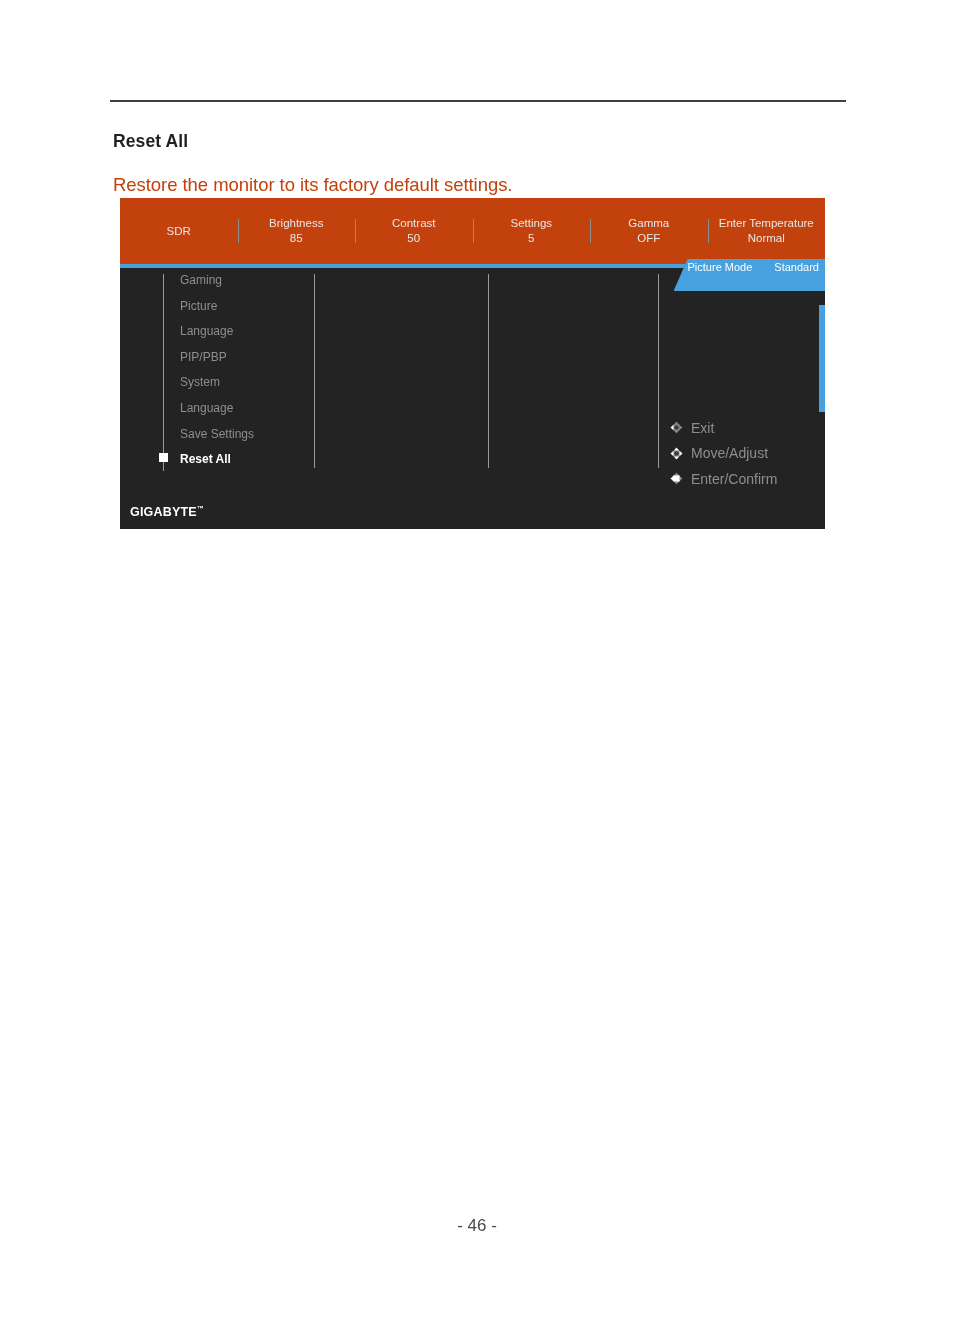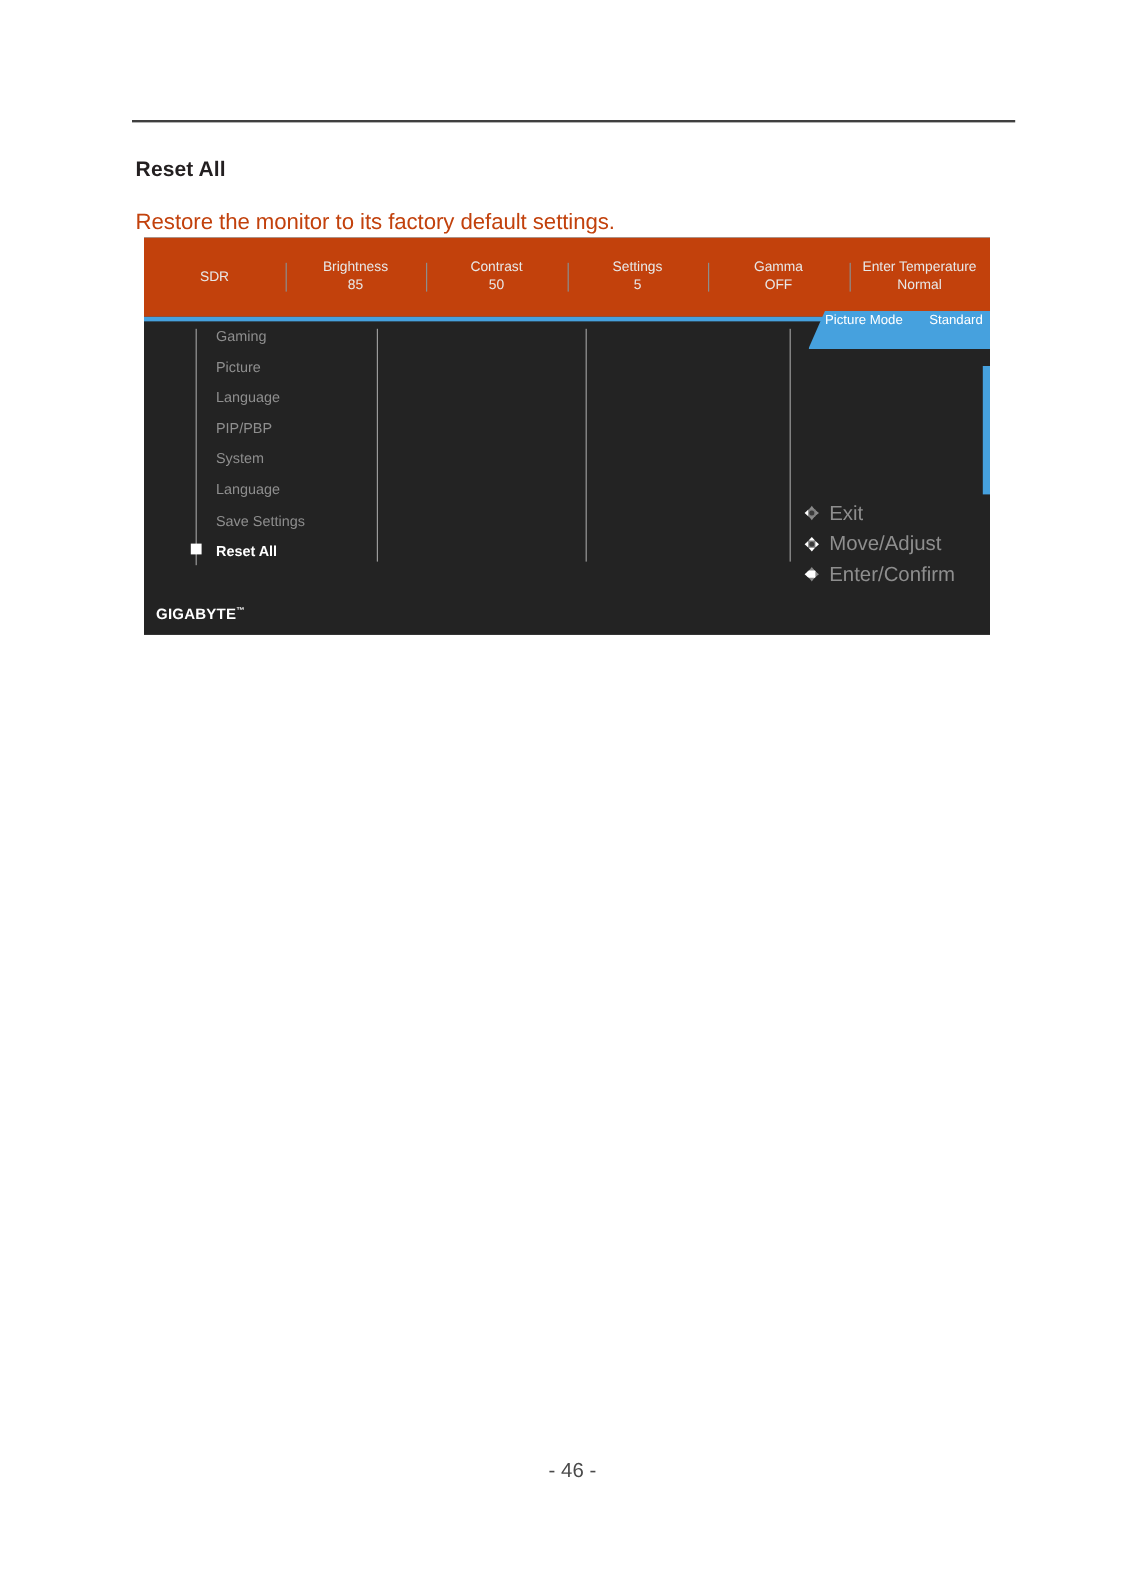--- a/index.html
+++ b/index.html
@@ -188,21 +188,21 @@
     position: absolute;
     left: 548px;
     top: 147px;
     width: 150px;
   }
   .osd-hint {
     display: flex;
     align-items: center;
     height: 25.6px;
     color: #8e8e8e;
-    font-size: 17px;
+    font-size: 14px;
   }
   .osd-hint .hint-label { margin-left: 6px; }
 
   .navicon { width: 17px; height: 17px; display: block; }
 
   
   .osd-logo {
     position: absolute;
     left: 10px;
     bottom: 10px;

